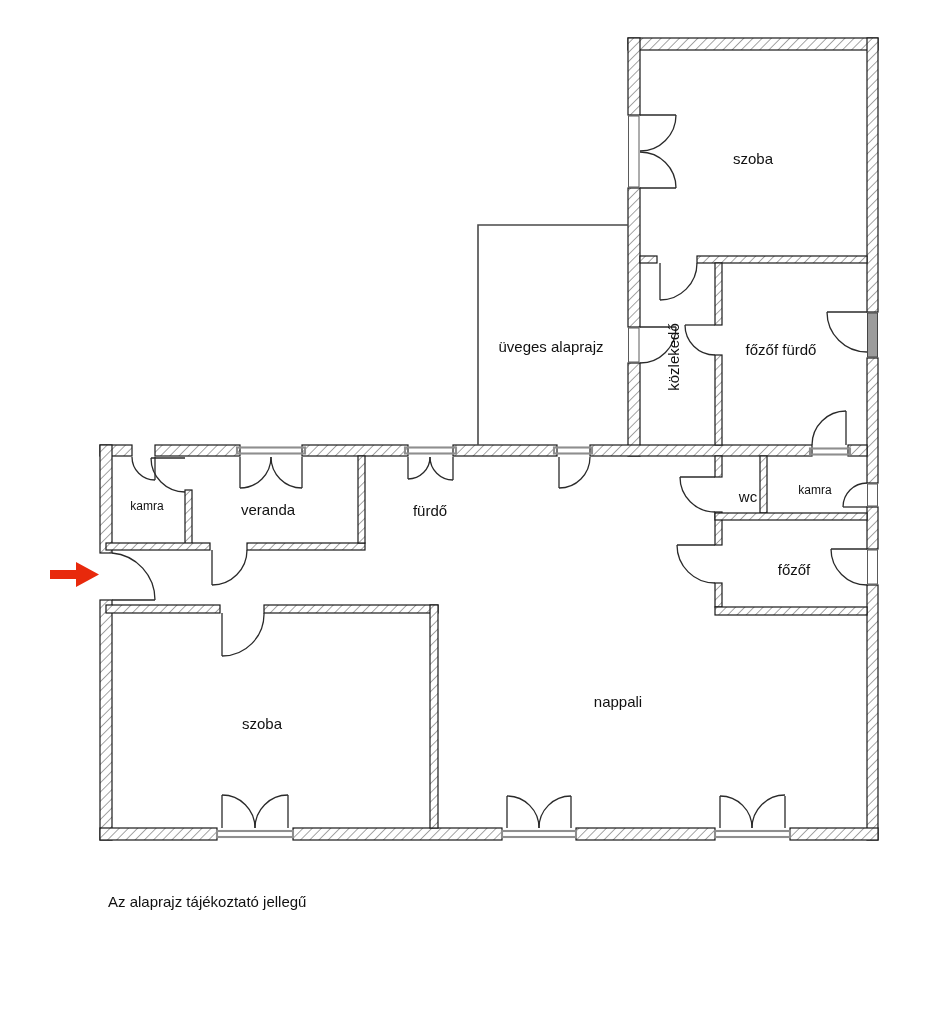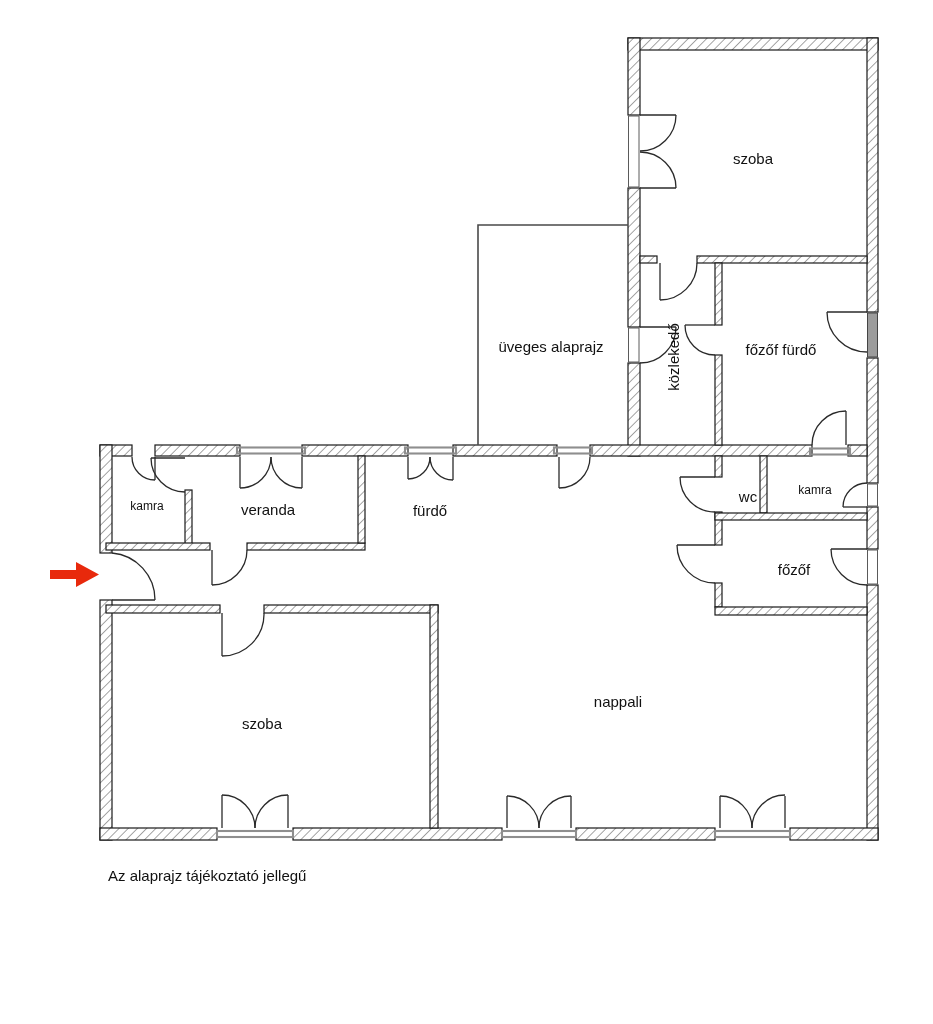--- a/index.html
+++ b/index.html
@@ -29,21 +29,21 @@
     line-height: 1;
     user-select: none;
   }
   .room-label.small { font-size: 12px; }
   .room-label.rotated {
     transform: translate(-50%, -50%) rotate(-90deg);
   }
   .caption {
     position: absolute;
     left: 108px;
-    top: 867px;
+    top: 893px;
     font-size: 15px;
     color: #111111;
     white-space: nowrap;
   }
   .wall { fill: url(#hatch); stroke: #1a1a1a; stroke-width: 1.2; }
   .veranda-line { fill: none; stroke: #4a4a4a; stroke-width: 1.6; }
   .door { fill: none; stroke: #2a2a2a; stroke-width: 1.3; }
   .sill { fill: none; stroke: #8e8e8e; stroke-width: 2.1; }
   .frame { fill: #ffffff; stroke: #5a5a5a; stroke-width: 1; }
   .frame-glass { fill: #9c9c9c; stroke: #444444; stroke-width: 1; }

